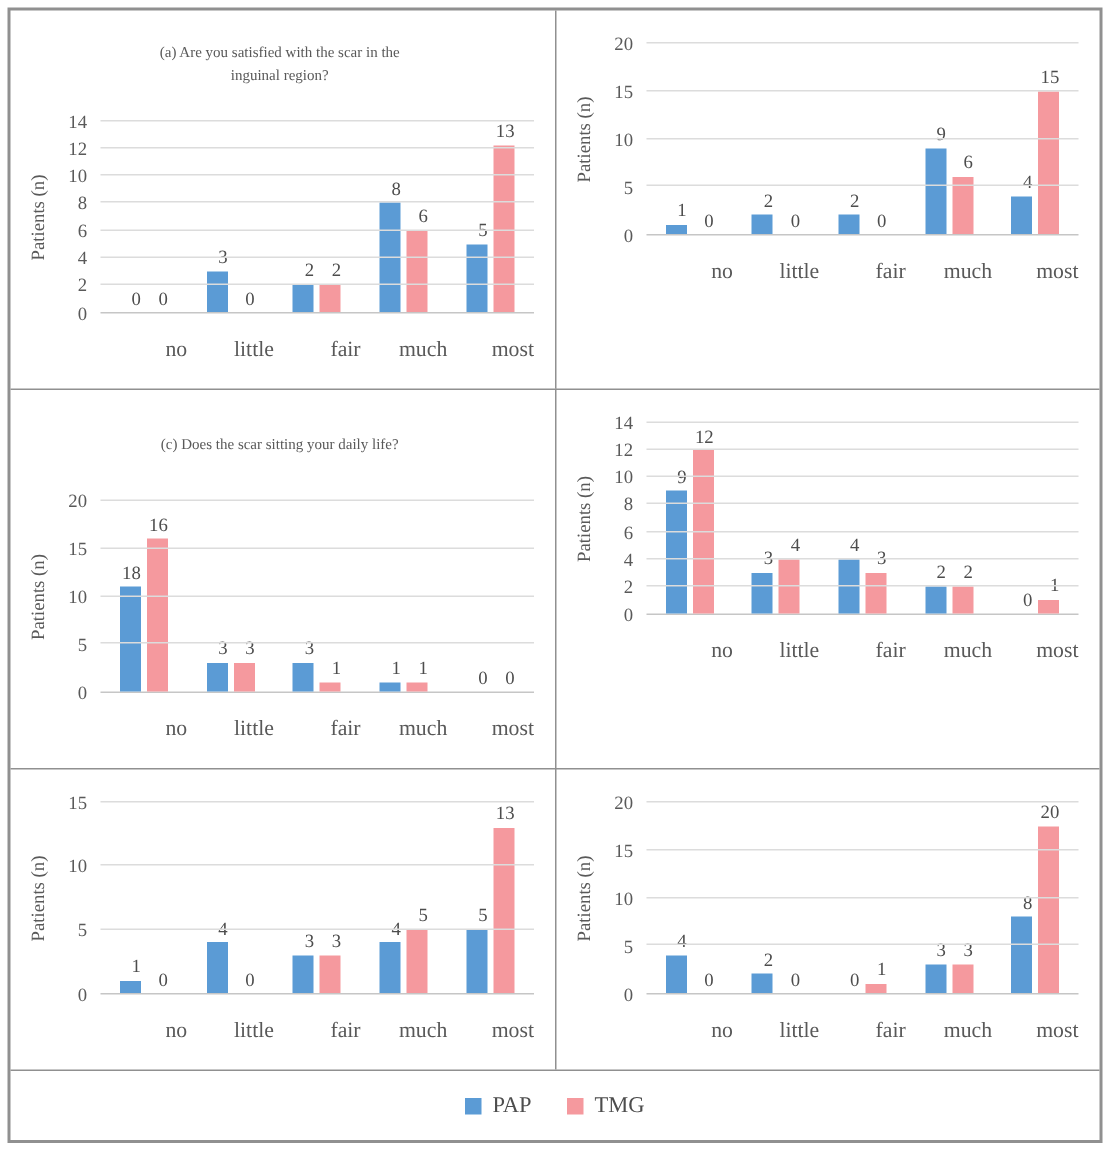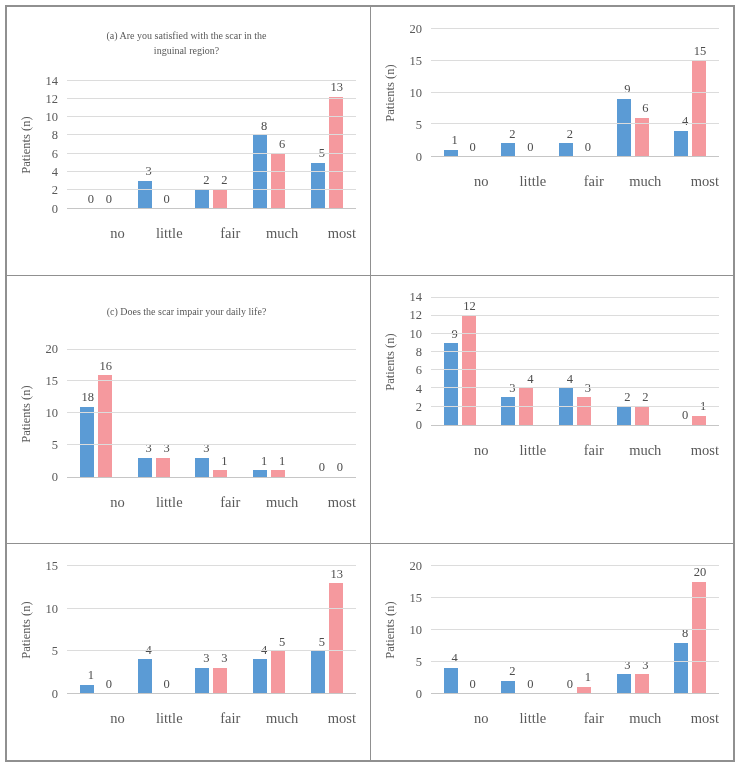--- a/index.html
+++ b/index.html
@@ -212,21 +212,21 @@
     </div>
     <div class="xlabels">
             <div class="xlabel">no</div>
             <div class="xlabel">little</div>
             <div class="xlabel">fair</div>
             <div class="xlabel">much</div>
             <div class="xlabel">most</div>
           </div>
   </div>
         <div class="panel">
-    <div class="title">(c) Does the scar impair your daily life?</div>
+    <div class="title">(c) Does the scar sitting your daily life?</div>
     <div class="chart">
       <div class="ylab">
         <span>Patients (n)</span>
       </div>
       <div class="yticks">
               <div class="ytick" style="bottom: 0%;">0</div>
               <div class="ytick" style="bottom: 25%;">5</div>
               <div class="ytick" style="bottom: 50%;">10</div>
               <div class="ytick" style="bottom: 75%;">15</div>
               <div class="ytick" style="bottom: 100%;">20</div>
@@ -533,14 +533,24 @@
     </div>
     <div class="xlabels">
             <div class="xlabel">no</div>
             <div class="xlabel">little</div>
             <div class="xlabel">fair</div>
             <div class="xlabel">much</div>
             <div class="xlabel">most</div>
           </div>
   </div>
       </div>
+    <div class="legend-row">
+      <div class="legend-item">
+        <span class="swatch" style="background: rgb(91, 155, 213);"></span>
+        <span>PAP</span>
+      </div>
+      <div class="legend-item">
+        <span class="swatch" style="background: rgb(245, 153, 158);"></span>
+        <span>TMG</span>
+      </div>
+    </div>
   </div>
 </div>
 
 </body></html>

